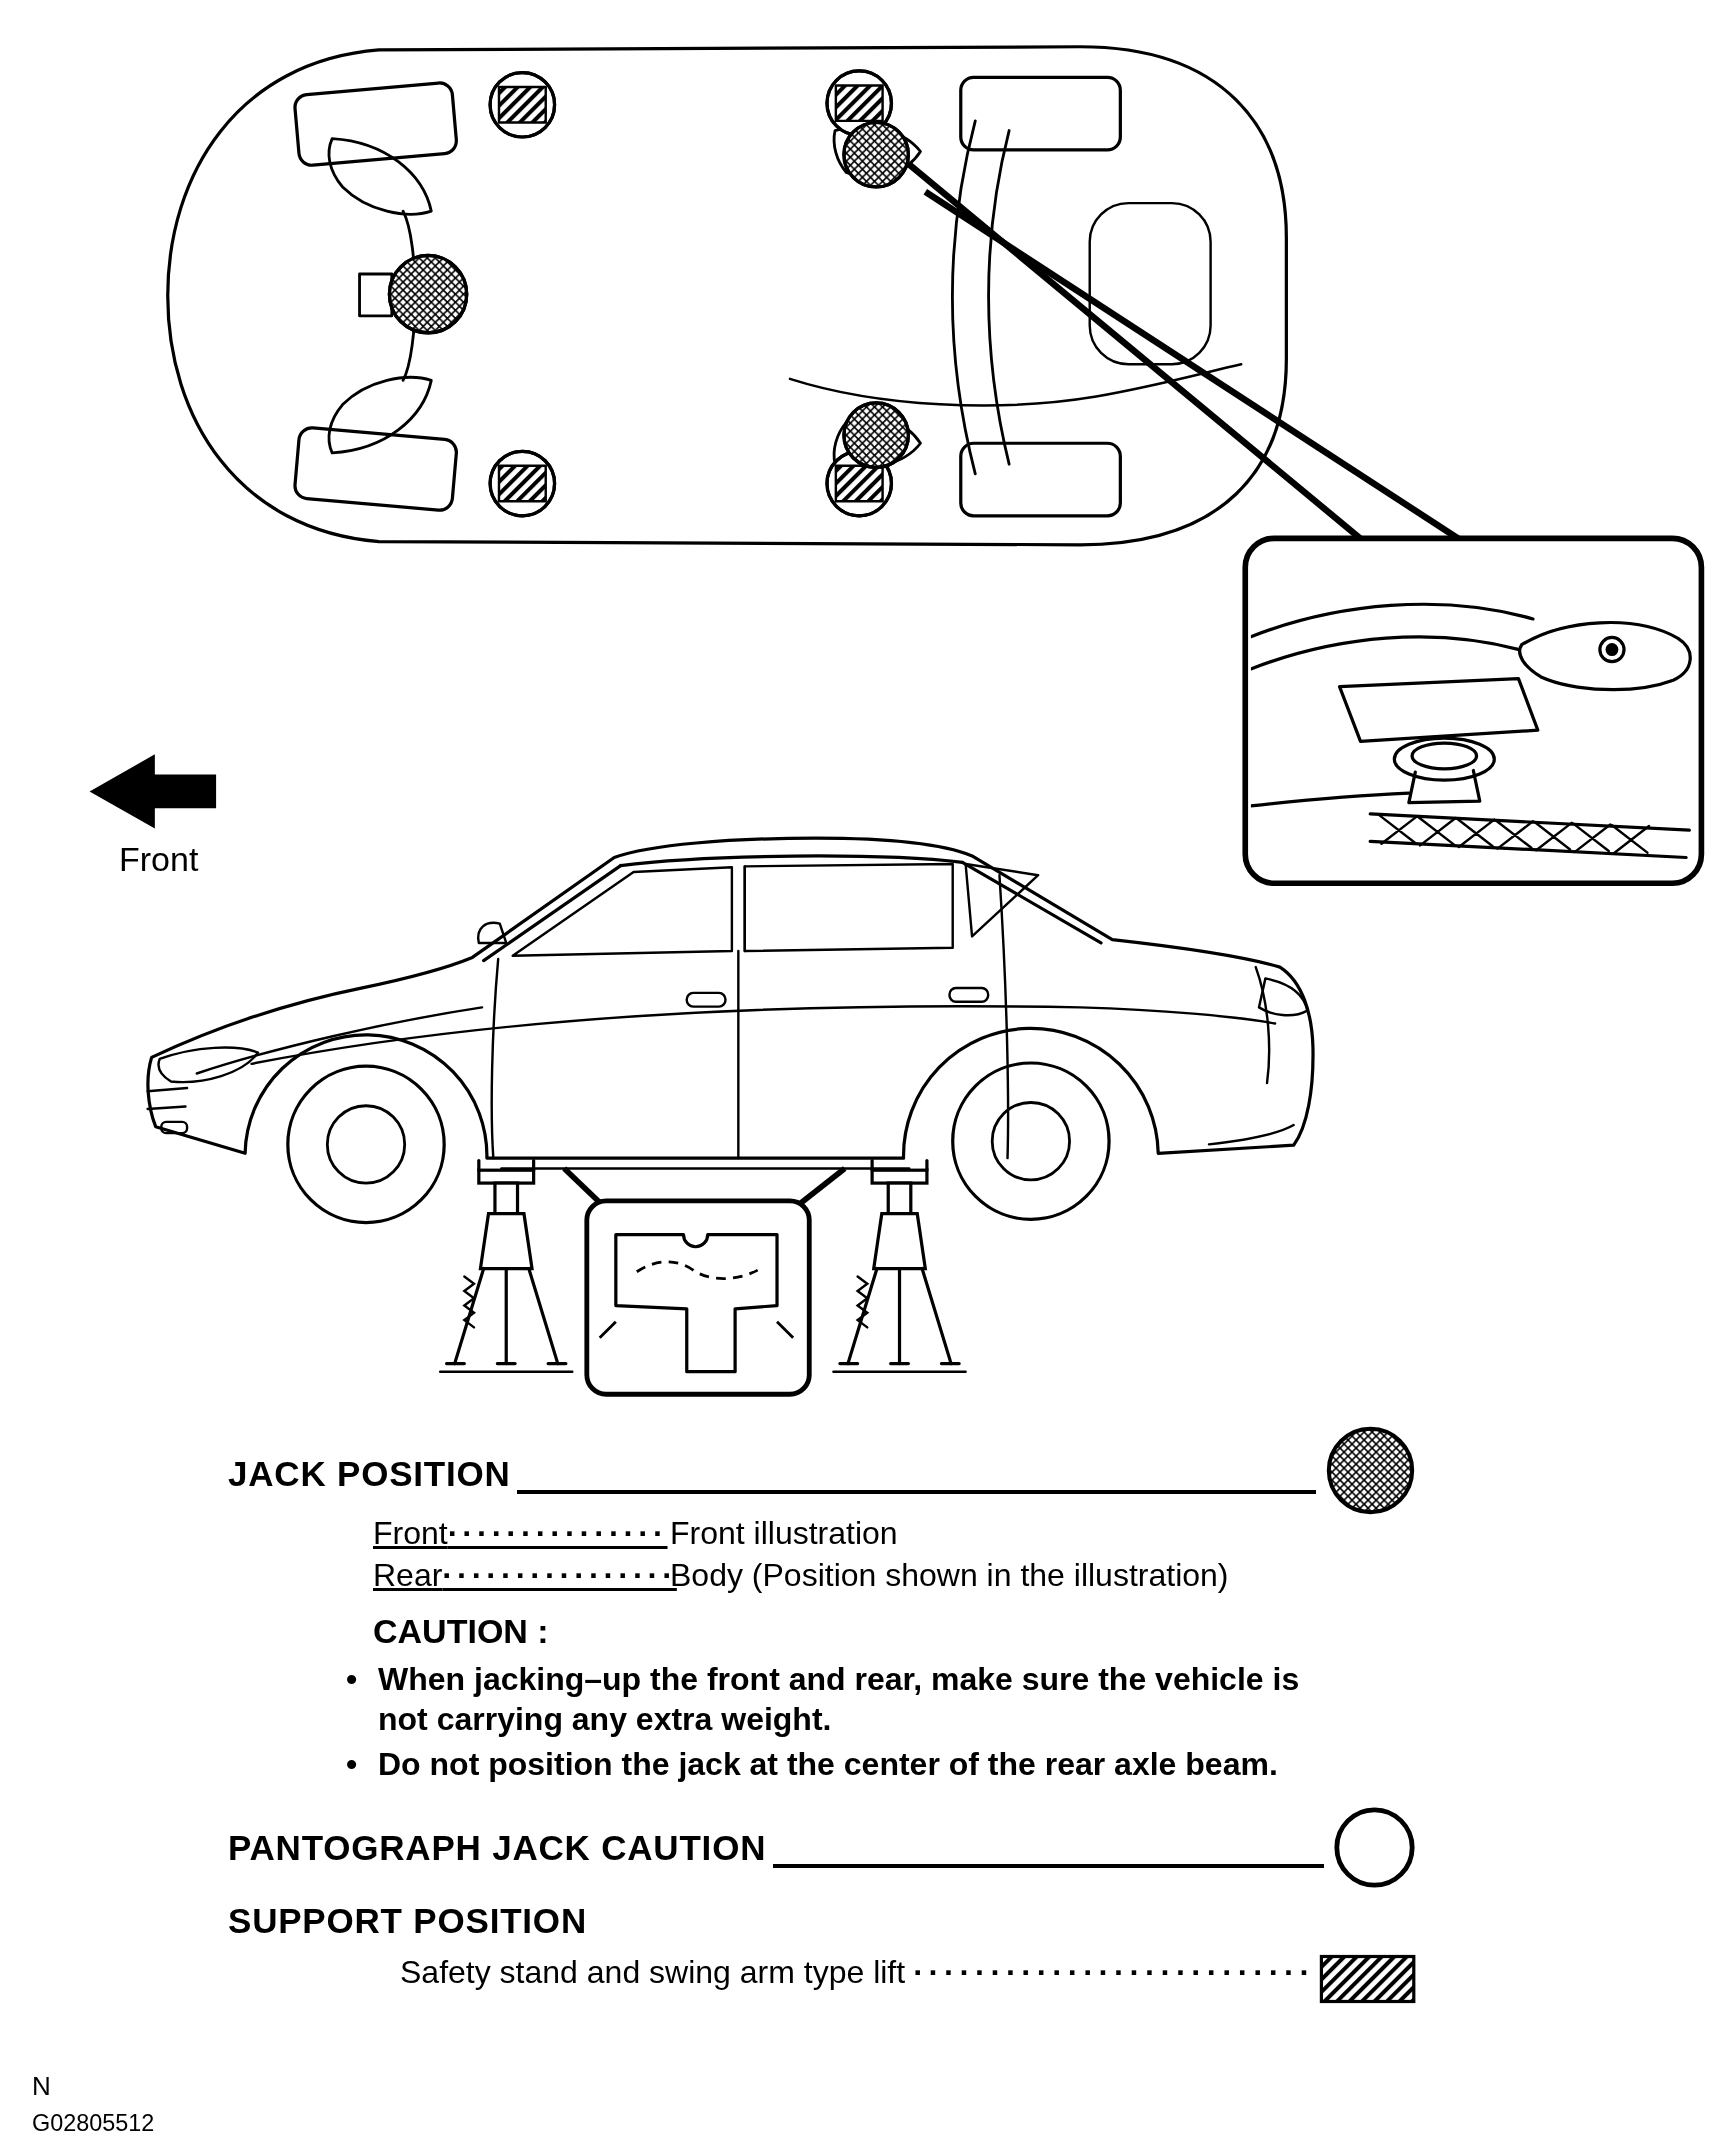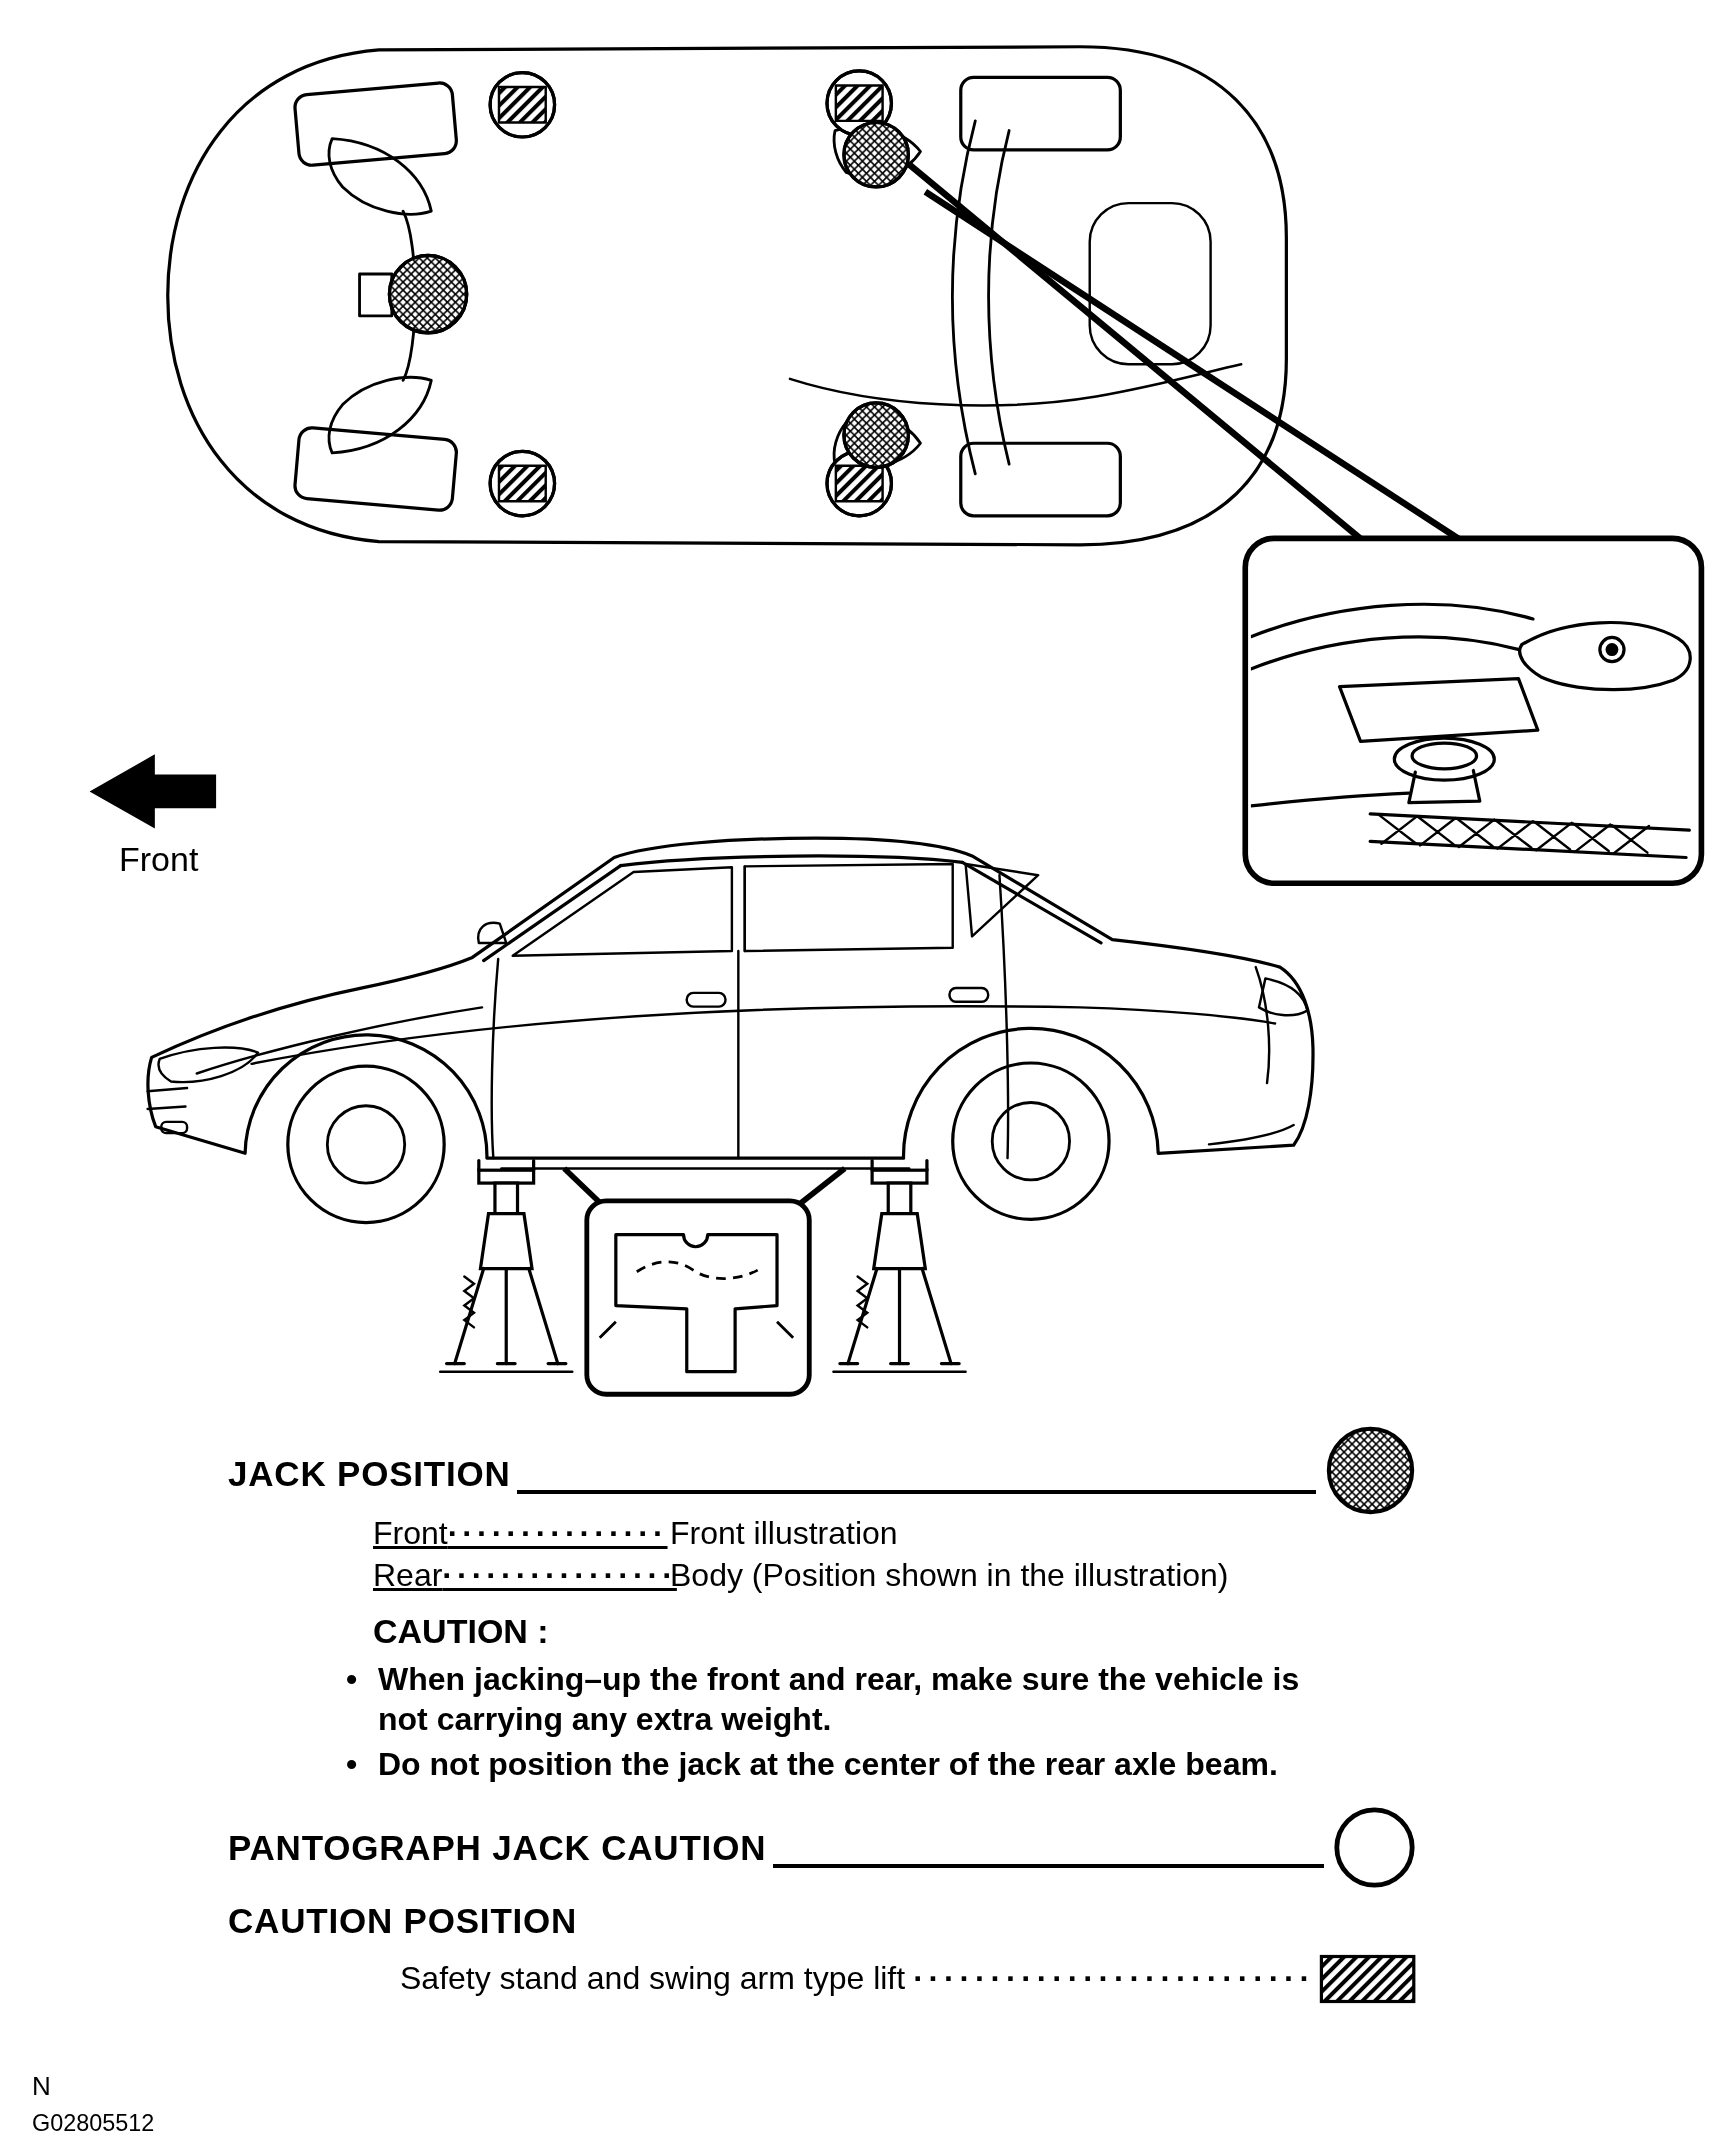--- a/index.html
+++ b/index.html
@@ -15,21 +15,21 @@
   .licon{flex:none;margin:-22.6px 0;}
   .kv-block{margin-left:145px;margin-top:21px;text-decoration:underline;}
   .kv-row{position:relative;height:42px;font-size:32px;white-space:nowrap;}
   .kv-dots{letter-spacing:4px;font-weight:bold;}
   .kv-value{position:absolute;left:297px;top:0;}
   .caution-title{margin-left:145px;margin-top:13px;font-size:34px;font-weight:bold;}
   .cautions{margin-left:113px;margin-top:8px;width:999px;}
   .caution-item{display:flex;gap:16px;font-size:32px;font-weight:bold;line-height:40px;margin-top:4.8px;}
   .bullet{flex:none;width:21px;text-align:center;}
   .support-block-title{margin-top:21px;}
-  .support-row{display:flex;align-items:center;margin-left:172px;margin-top:13px;font-size:32px;height:50px;}
+  .support-row{display:flex;align-items:flex-start;margin-left:172px;margin-top:13px;font-size:32px;height:50px;}
   .dots{flex:1;overflow:hidden;white-space:nowrap;letter-spacing:4.8px;font-weight:bold;margin:0 8px;}
   .footer-n{left:32px;top:2071px;font-size:26px;}
   .footer-id{left:32px;top:2110px;font-size:23.4px;}
 </style>
 </head>
 <body>
 
 <svg id="art" width="1712" height="2151" viewBox="0 0 2124 2669">
   <defs>
     <pattern id="xh" width="10" height="10" patternUnits="userSpaceOnUse">
@@ -225,21 +225,21 @@
 
   <div class="rule-row" style="margin-top:32px;">
     <span class="h1">PANTOGRAPH JACK CAUTION</span>
     <div class="rule"></div>
     <svg class="licon" width="85" height="85" viewBox="0 0 106 106">
       <circle cx="53" cy="53" r="47" fill="#fff" stroke="#000" stroke-width="6"></circle>
     </svg>
   </div>
 
   <div class="rule-row support-block-title">
-    <span class="h1">CAUTION POSITION</span>
+    <span class="h1">SUPPORT POSITION</span>
   </div>
 
   <div class="support-row">
     <span>Safety stand and swing arm type lift</span>
     <span class="dots">·······························</span>
     <svg width="98" height="50" viewBox="0 0 122 62">
       <defs>
           <pattern id="ldh" width="11" height="11" patternUnits="userSpaceOnUse" patternTransform="rotate(45)">
         <rect width="5" height="11" fill="#000"></rect>
           </pattern>

